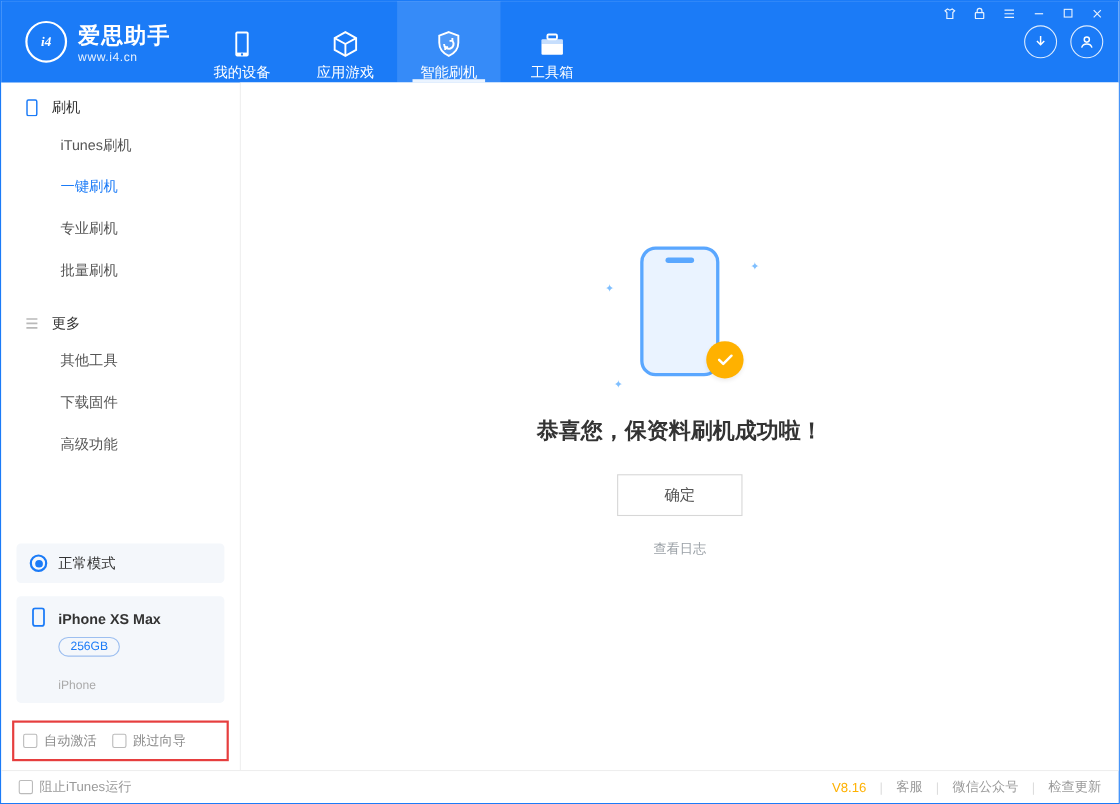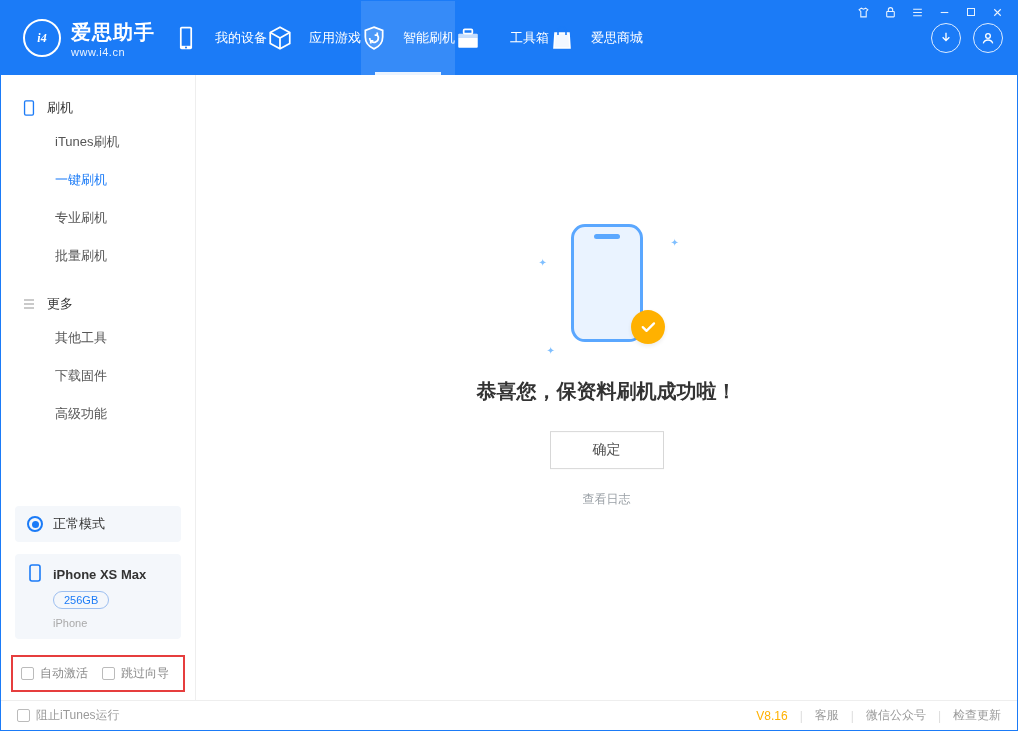--- a/index.html
+++ b/index.html
@@ -7,44 +7,44 @@
 
 
 .titlebar { height: 74px; background: linear-gradient(to bottom,#1b7bf7,#1b7bf7); display:flex; align-items:stretch; color:#fff; }
 .logo-block { display:flex; align-items:center; padding:0 18px 0 22px; }
 .logo-circle { width:38px; height:38px; border-radius:50%; border:2.5px solid #fff; display:flex; align-items:center; justify-content:center; font-weight:bold; font-size:12px; color:#1b7bf7; background:transparent; margin-right:10px; position:relative;}
 .logo-circle span { color:#fff; font-style:italic; font-family:Georgia,serif; }
 .logo-text { display:flex; flex-direction:column; justify-content:center; }
 .logo-text .big { font-size:20px; font-weight:600; letter-spacing:1px;}
 .logo-text .small { font-size:11px; opacity:.9; letter-spacing:.5px;}
 .nav { display:flex; align-items:stretch; }
-.nav-item { width:94px; display:flex; flex-direction:row; align-items:center; justify-content:space-between; gap:4px; font-size:13px; cursor:pointer; position:relative;}
+.nav-item { width:94px; display:flex; flex-direction:column; align-items:center; justify-content:flex-end; gap:4px; font-size:13px; cursor:pointer; position:relative;}
 .nav-item.active::after{ content:""; position:absolute; bottom:0; left:15%; width:70%; height:3px; background:rgba(255,255,255,.9);}
 .nav-item.active{ background:rgba(255,255,255,.12);}
 .nav-icon { width:26px; height:26px; display:flex; align-items:center; justify-content:center;}
 .titlebar-right { margin-left:auto; display:flex; align-items:center; gap:4px; padding-right:14px;}
 .win-ctrl-row { position:absolute; top:6px; right:14px; display:flex; gap:14px; color:#fff; font-size:12px;}
 .win-ctrl-row span{ cursor:pointer; opacity:.9;}
 .big-circ-btn{ width:30px;height:30px;border-radius:50%;border:1.5px solid rgba(255,255,255,.85);display:flex;align-items:center;justify-content:center;cursor:pointer; margin-left:8px;}
 
 
 .body { display:flex; height: calc(731px - 74px - 30px - 2px); }
-.sidebar { width:195px; border-right:1px solid #eee; display:flex; flex-direction:column; font-size:13px; color:#333; padding-top:18px;}
+.sidebar { width:218px; border-right:1px solid #eee; display:flex; flex-direction:column; font-size:13px; color:#333; padding-top:8px;}
 .side-sec-h { display:flex; align-items:center; gap:10px; padding:6px 18px 6px 20px; color:#333; font-weight:500;}
 .side-sec-h .hicon{ width:16px; height:16px; display:flex; align-items:center; justify-content:center;}
 .side-item { padding:10px 18px 10px 54px; cursor:pointer; color:#555;}
 .side-item.active{ color:#1b7bf7; }
 .sidebar-spacer{ flex:1;}
 .mode-card{ margin:6px 14px; background:#f4f7fb; border-radius:4px; padding:9px 12px; display:flex; align-items:center; gap:10px; color:#333;}
 .mode-dot{ width:16px;height:16px;border-radius:50%;border:2px solid #1b7bf7; display:flex;align-items:center;justify-content:center;}
 .mode-dot::after{content:"";width:7px;height:7px;border-radius:50%;background:#1b7bf7;}
 .device-card{ margin:6px 14px 10px; background:#f4f7fb; border-radius:4px; padding:10px 12px; color:#333;}
 .device-card .dev-row{display:flex;align-items:center;gap:10px;}
 .dev-badge{ display:inline-block; margin-top:6px; margin-left:26px; padding:2px 10px; border-radius:10px; border:1px solid #9dbff0; color:#1b7bf7; font-size:11px;}
-.dev-sub{ margin-left:26px; margin-top:8px; color:#aaa; font-size:11px;}
+.dev-sub{ margin-left:26px; margin-top:20px; color:#aaa; font-size:11px;}
 .opt-row{ border:2px solid #e63e3e; margin:6px 10px 8px; padding:8px 8px; display:flex; align-items:center; gap:14px; font-size:12px; color:#8a8a8a;}
 .chk{ width:13px;height:13px;border:1px solid #bbb;border-radius:2px;display:inline-block;}
 .opt{ display:flex; align-items:center; gap:6px; cursor:pointer;}
 
 .main { flex:1; position:relative; background:#fff;}
 .center-wrap{ position:absolute; top:50%; left:50%; transform:translate(-50%,-58%); display:flex; flex-direction:column; align-items:center;}
 .phone-illus{ width:100px; height:130px; position:relative; margin-bottom:26px;}
 .phone-dev{ width:72px; height:118px; border:3px solid #5aa7ff; border-radius:14px; background:#eaf3ff; position:absolute; left:14px; top:2px;}
 .phone-dev::before{content:"";position:absolute;top:7px;left:50%;transform:translateX(-50%);width:26px;height:5px;border-radius:3px;background:#5aa7ff;}
 .stamp{ position:absolute; right:-8px; bottom:8px; width:34px;height:34px;border-radius:50%; background:#ffb100; display:flex;align-items:center;justify-content:center; box-shadow:0 2px 4px rgba(0,0,0,.08);}
@@ -131,29 +131,20 @@
     </div>
     <div class="nav-item">
       <div class="nav-icon">
           <svg width="26" height="24" viewBox="0 0 24 22" fill="#fff">
             <rect x="3" y="7" width="18" height="13" rx="1"></rect>
             <rect x="3" y="7" width="18" height="4" fill="#1b7bf7" opacity=".25"></rect>
             <rect x="8" y="3" width="8" height="4" rx="1" fill="none" stroke="#fff" stroke-width="1.6"></rect>
           </svg>
         </div>
       <span>工具箱</span>
-    </div>
-    <div class="nav-item">
-      <div class="nav-icon">
-          <svg width="24" height="26" viewBox="0 0 24 26" fill="none" stroke="#fff" stroke-width="1.6">
-            <path d="M5 8h14l1 15H4z" fill="rgba(255,255,255,.95)"></path>
-            <path d="M8 10V6a4 4 0 018 0v4" stroke="#1b7bf7"></path>
-          </svg>
-        </div>
-      <span>爱思商城</span>
     </div>
   </div>
 
   <div class="titlebar-right">
     <div class="big-circ-btn">
         <svg width="16" height="16" viewBox="0 0 24 24" fill="none" stroke="#fff" stroke-width="2">
           <path d="M12 4v12M7 11l5 5 5-5"></path>
         </svg>
       </div>
     <div class="big-circ-btn">

